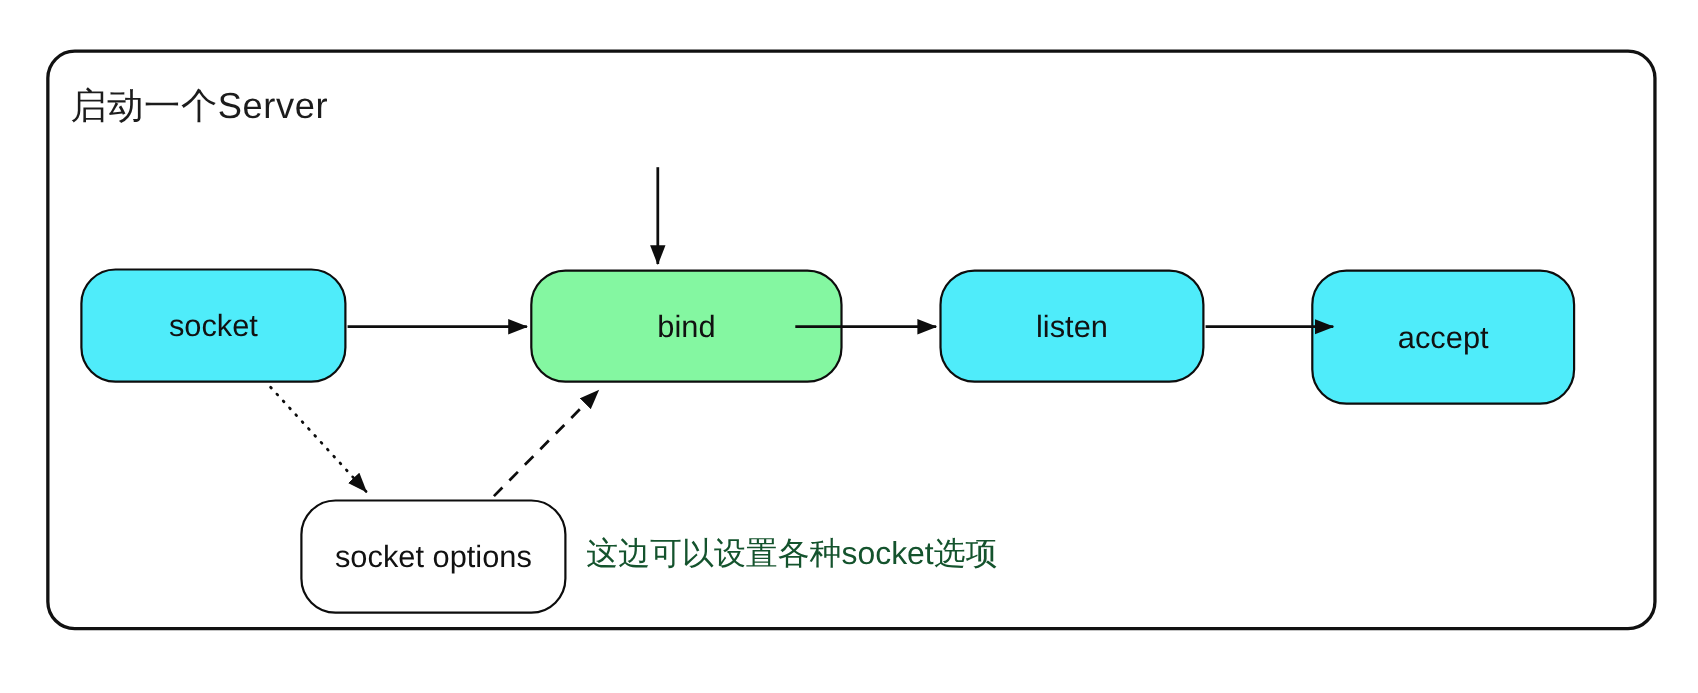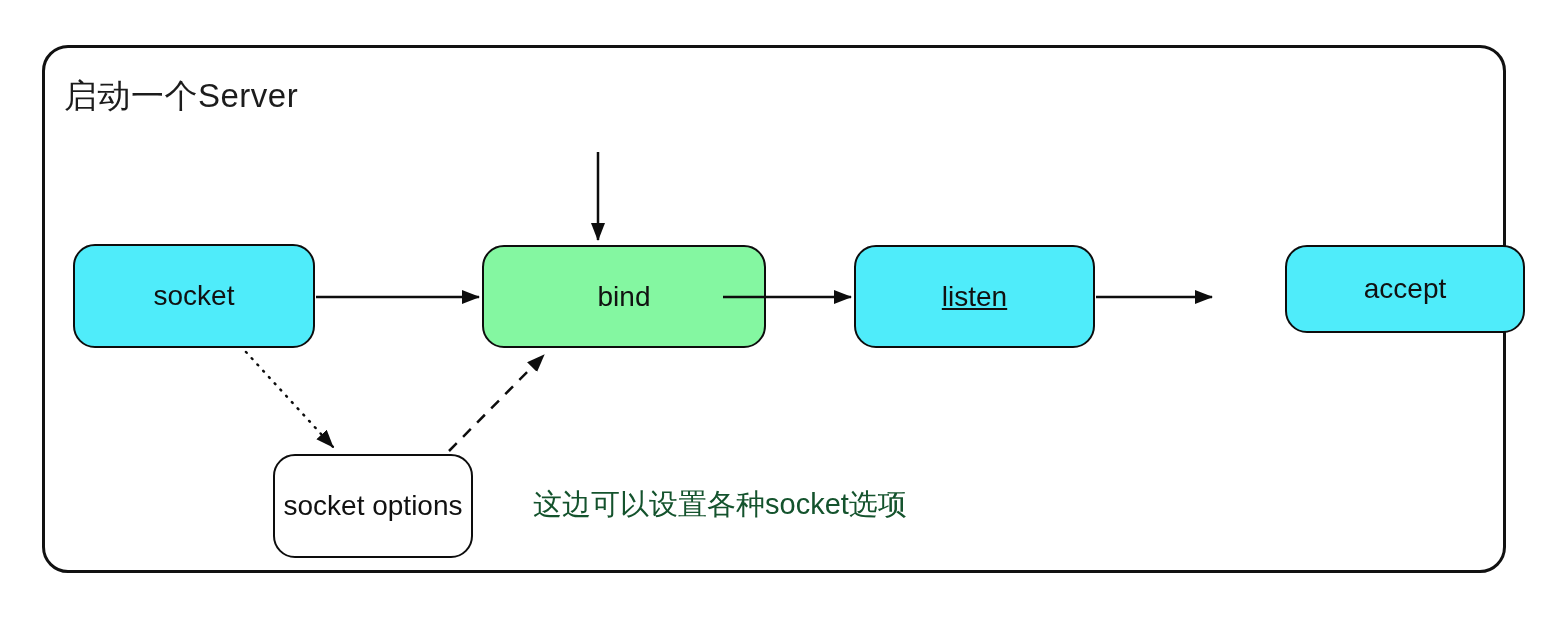--- a/index.html
+++ b/index.html
@@ -51,35 +51,35 @@
     left: 533px;
     top: 486px;
     font-size: 29px;
     line-height: 36px;
     color: #14532d;
   }
   .node {
     position: absolute;
     box-sizing: border-box;
     border: 2.5px solid #0d0d0d;
-    border-radius: 22px;
+    border-radius: 32px;
     display: flex;
     align-items: center;
     justify-content: center;
     font-size: 28px;
     color: #111111;
   }
   .node-fill-cyan  { background: #4FECFA; }
   .node-fill-green { background: #84F7A1; }
   .node-fill-white { background: #ffffff; }
   #node-socket  { left: 73px;   top: 244px; width: 242px; height: 104px; }
   #node-bind    { left: 482px;  top: 245px; width: 284px; height: 103px; }
-  #node-listen  { left: 854px;  top: 245px; width: 241px; height: 103px; text-decoration: underline; }
-  #node-accept  { left: 1285px; top: 245px; width: 240px; height: 88px; }
-  #node-socket-options { left: 273px; top: 454px; width: 200px; height: 104px; }
+  #node-listen  { left: 854px;  top: 245px; width: 241px; height: 103px; }
+  #node-accept  { left: 1192px; top: 245px; width: 240px; height: 123px; }
+  #node-socket-options { left: 273px; top: 454px; width: 242px; height: 104px; }
   .arrows {
     position: absolute;
     left: 0;
     top: 0;
     width: 1544px;
     height: 630px;
     pointer-events: none;
   }
 </style>
 </head>

